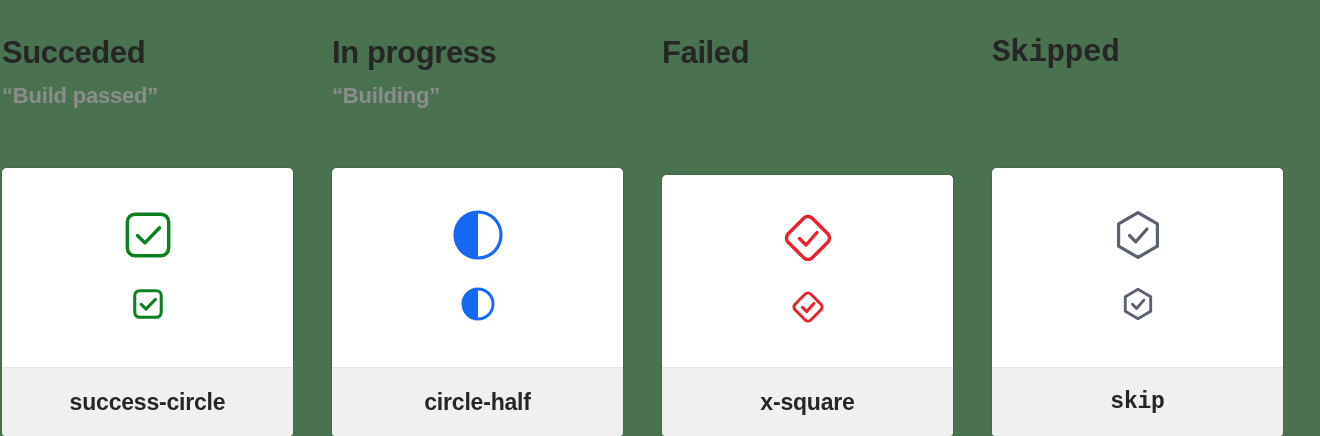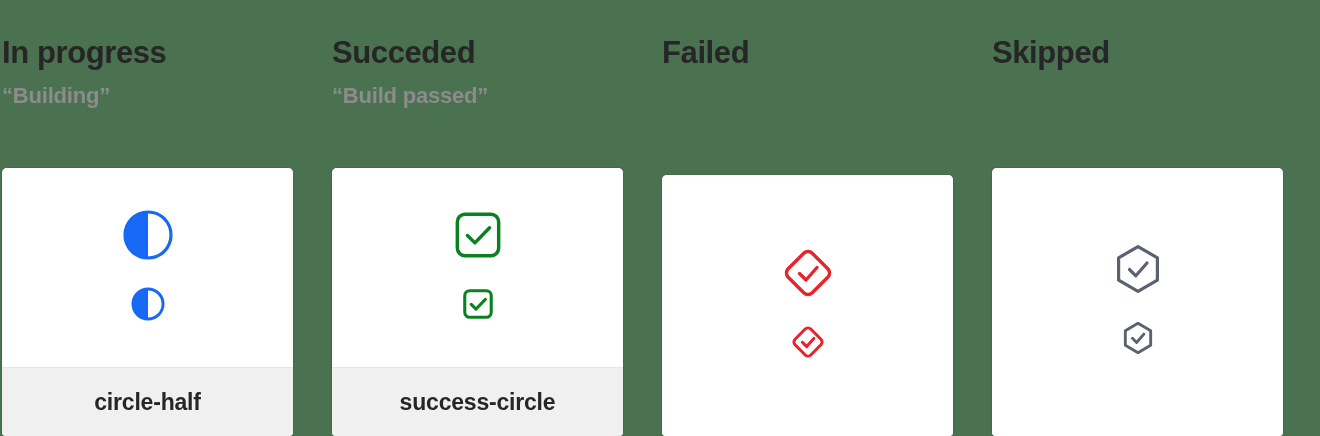--- a/index.html
+++ b/index.html
@@ -26,21 +26,21 @@
   }
   .column {
     width: 341px;
     position: relative;
     display: flex;
     flex-direction: column;
   }
   .column.col-0 { padding-left: 2px; }
   .column.col-1 { padding-left: 2px; }
   .column.col-2 { padding-left: 2px; gap: 11px; }
-  .column.col-3 { padding-left: 2px; }
+  .column.col-3 { padding-left: 2px; font-family: Liberation Mono, monospace; }
 
   .col-head {
     padding-top: 34px;
     height: 168px;
   }
   .status-title {
     font-size: 31px;
     font-weight: bold;
     color: #262626;
     letter-spacing: -0.4px;
@@ -100,20 +100,46 @@
     color: #262626;
     letter-spacing: -0.2px;
   }
 </style>
 </head>
 <body>
 
 <div class="board">
   <div class="columns">
 
+    <div class="column col-1">
+      <div class="col-head">
+        <div class="status-title">Succeded</div>
+        <div class="status-quote">“Build passed”</div>
+      </div>
+      <div class="card">
+        <div class="card-body">
+          <span class="icon-large">
+            <svg width="50" height="50" viewBox="0 0 52 52" aria-hidden="true">
+              <rect x="4.5" y="4.5" width="43" height="43" rx="8" ry="8" fill="#ffffff" stroke="#0a8020" stroke-width="3.6"></rect>
+              <path d="M15 26.5 L22.8 34.2 L38 18.5" fill="none" stroke="#0a8020" stroke-width="3.6" stroke-linecap="round" stroke-linejoin="round"></path>
+            </svg>
+          </span>
+          <span class="icon-small">
+            <svg width="32" height="32" viewBox="0 0 52 52" aria-hidden="true">
+              <rect x="4.5" y="4.5" width="43" height="43" rx="8" ry="8" fill="#ffffff" stroke="#0a8020" stroke-width="5"></rect>
+              <path d="M15 26.5 L22.8 34.2 L38 18.5" fill="none" stroke="#0a8020" stroke-width="5" stroke-linecap="round" stroke-linejoin="round"></path>
+            </svg>
+          </span>
+        </div>
+        <div class="card-footer">
+          <span class="card-footer-label">success-circle</span>
+        </div>
+      </div>
+    </div>
+
     <div class="column col-0">
       <div class="col-head">
         <div class="status-title">In progress</div>
         <div class="status-quote">“Building”</div>
       </div>
       <div class="card">
         <div class="card-body">
           <span class="icon-large">
             <svg width="52" height="52" viewBox="0 0 52 52" aria-hidden="true">
               <circle cx="26" cy="26" r="23" fill="#ffffff" stroke="#1668f5" stroke-width="3.2"></circle>
@@ -122,46 +148,20 @@
           </span>
           <span class="icon-small">
             <svg width="34" height="34" viewBox="0 0 52 52" aria-hidden="true">
               <circle cx="26" cy="26" r="23" fill="#ffffff" stroke="#1668f5" stroke-width="4.4"></circle>
               <path d="M26 3 A23 23 0 0 0 26 49 Z" fill="#1668f5"></path>
             </svg>
           </span>
         </div>
         <div class="card-footer">
           <span class="card-footer-label">circle-half</span>
-        </div>
-      </div>
-    </div>
-
-    <div class="column col-1">
-      <div class="col-head">
-        <div class="status-title">Succeded</div>
-        <div class="status-quote">“Build passed”</div>
-      </div>
-      <div class="card">
-        <div class="card-body">
-          <span class="icon-large">
-            <svg width="50" height="50" viewBox="0 0 52 52" aria-hidden="true">
-              <rect x="4.5" y="4.5" width="43" height="43" rx="8" ry="8" fill="#ffffff" stroke="#0a8020" stroke-width="3.6"></rect>
-              <path d="M15 26.5 L22.8 34.2 L38 18.5" fill="none" stroke="#0a8020" stroke-width="3.6" stroke-linecap="round" stroke-linejoin="round"></path>
-            </svg>
-          </span>
-          <span class="icon-small">
-            <svg width="32" height="32" viewBox="0 0 52 52" aria-hidden="true">
-              <rect x="4.5" y="4.5" width="43" height="43" rx="8" ry="8" fill="#ffffff" stroke="#0a8020" stroke-width="5"></rect>
-              <path d="M15 26.5 L22.8 34.2 L38 18.5" fill="none" stroke="#0a8020" stroke-width="5" stroke-linecap="round" stroke-linejoin="round"></path>
-            </svg>
-          </span>
-        </div>
-        <div class="card-footer">
-          <span class="card-footer-label">success-circle</span>
         </div>
       </div>
     </div>
 
     <div class="column col-2">
       <div class="col-head">
         <div class="status-title">Failed</div>
       </div>
       <div class="card">
         <div class="card-body">
@@ -175,20 +175,23 @@
           </span>
           <span class="icon-small">
             <svg width="36" height="36" viewBox="0 0 52 52" aria-hidden="true">
               <g transform="rotate(45 26 26)">
                 <rect x="9" y="9" width="34" height="34" rx="6" ry="6" fill="#ffffff" stroke="#e5242b" stroke-width="4.6"></rect>
               </g>
               <path d="M17.5 26.5 L24 33 L35 20.5" fill="none" stroke="#e5242b" stroke-width="4.6" stroke-linecap="round" stroke-linejoin="round"></path>
             </svg>
           </span>
         </div>
+        <div class="card-footer">
+          <span class="card-footer-label">x-square</span>
+        </div>
       </div>
     </div>
 
     <div class="column col-3">
       <div class="col-head">
         <div class="status-title">Skipped</div>
       </div>
       <div class="card">
         <div class="card-body">
           <span class="icon-large">
@@ -197,17 +200,20 @@
               <path d="M17.5 26.5 L23.8 32.8 L35 20" fill="none" stroke="#5c6172" stroke-width="3.2" stroke-linecap="round" stroke-linejoin="round"></path>
             </svg>
           </span>
           <span class="icon-small">
             <svg width="34" height="34" viewBox="0 0 52 52" aria-hidden="true">
               <path d="M26 3.6 L45.4 14.8 L45.4 37.2 L26 48.4 L6.6 37.2 L6.6 14.8 Z" fill="#ffffff" stroke="#5c6172" stroke-width="4.4" stroke-linejoin="round"></path>
               <path d="M17.5 26.5 L23.8 32.8 L35 20" fill="none" stroke="#5c6172" stroke-width="4.4" stroke-linecap="round" stroke-linejoin="round"></path>
             </svg>
           </span>
         </div>
+        <div class="card-footer">
+          <span class="card-footer-label">skip</span>
+        </div>
       </div>
     </div>
 
   </div>
 </div>
 
 </body></html>

